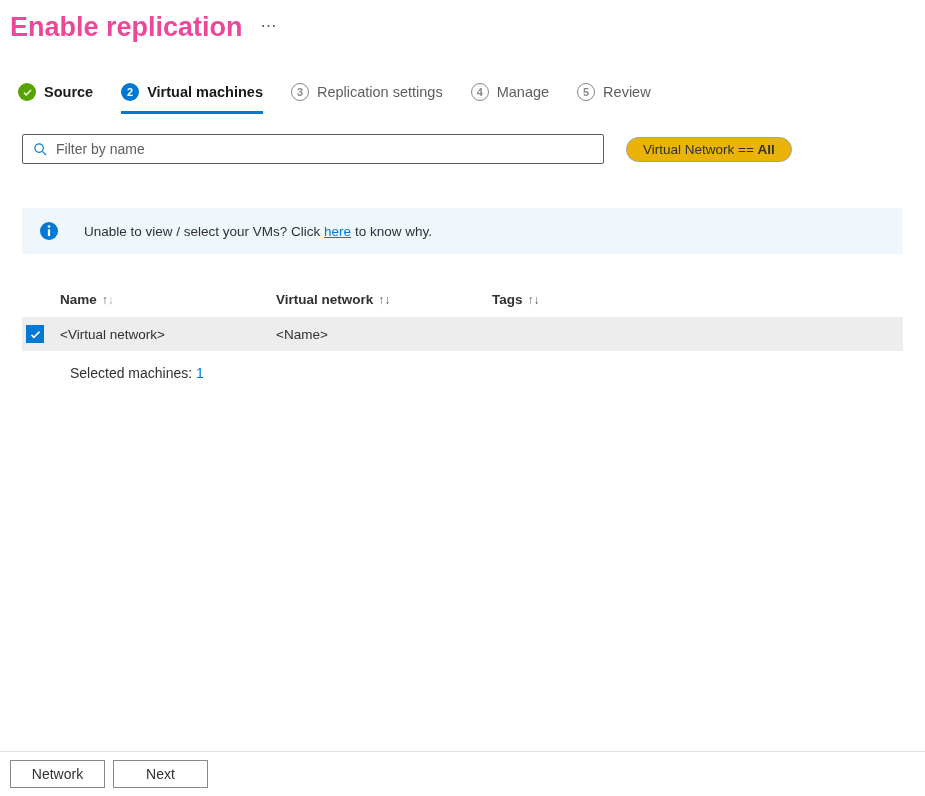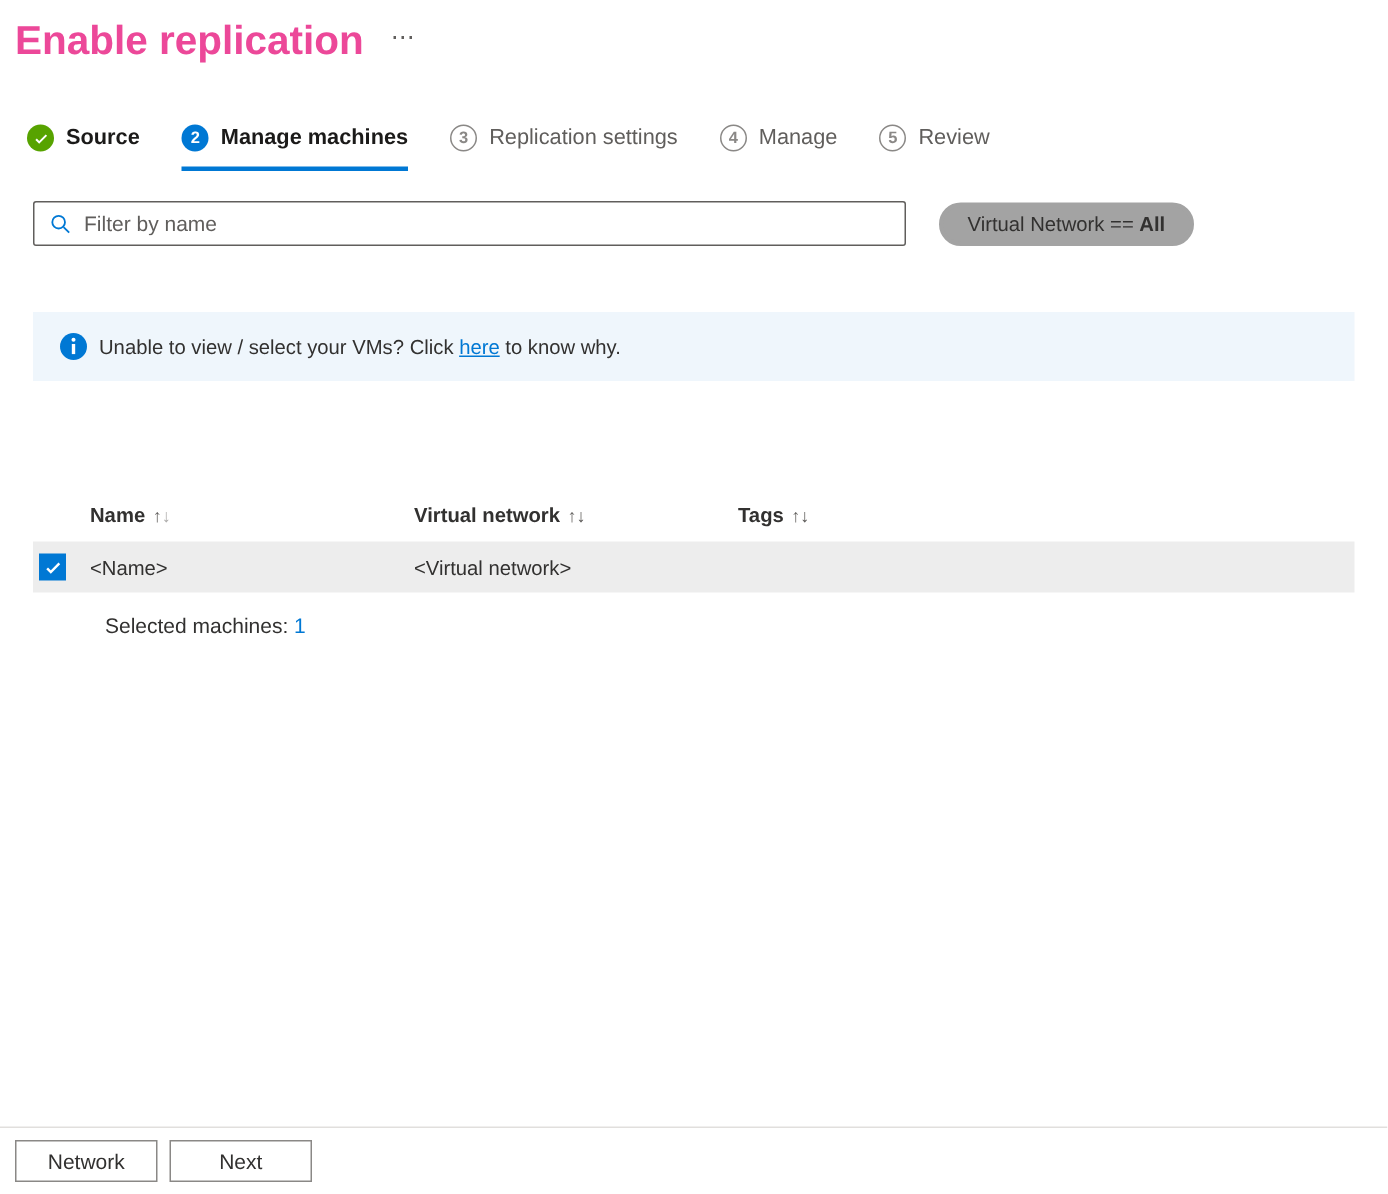--- a/index.html
+++ b/index.html
@@ -98,33 +98,33 @@
     .search-box svg { width: 15px; height: 15px; color: #0078d4; }
     .search-input {
       border: none;
       outline: none;
       font-size: 14px;
       flex: 1;
       color: #323130;
     }
     .search-input::placeholder { color: #605e5c; }
     .filter-pill {
-      background: #a3a3a3;
-      border: 3px solid #a3a3a3;
+      background: #eab308;
+      border: 1px solid #a3a3a3;
       border-radius: 16px;
       padding: 4px 16px;
       font-size: 13.5px;
       color: #323130;
       cursor: pointer;
     }
     .filter-pill .bold { font-weight: 700; }
     .info-banner {
       display: flex;
       align-items: center;
-      gap: 8px;
+      gap: 26px;
       background: #eff6fc;
       padding: 14px 18px;
       margin: 44px 22px 0 22px;
       font-size: 13.5px;
       color: #323130;
     }
     .info-banner svg {
       width: 18px; height: 18px; flex-shrink: 0;
     }
     .info-link {
@@ -145,21 +145,20 @@
       padding: 10px 4px;
       font-size: 13.5px;
       font-weight: 600;
       color: #323130;
     }
     .col-head {
       display: flex;
       align-items: center;
       gap: 5px;
       cursor: pointer;
-      margin-top: 44px;
     }
     .sort-icon {
       color: #605e5c;
       font-size: 12px;
       display: inline-flex;
       gap: 0;
     }
     .table-row {
       background: #ededed;
       padding: 8px 4px;
@@ -215,21 +214,21 @@
   <div class="step completed">
     <span class="step-badge success">
       <svg viewBox="0 0 16 16" fill="none">
           <path d="M3 8.5l3 3 7-7" stroke="#fff" stroke-width="2"></path>
         </svg>
     </span>
     <span class="step-label">Source</span>
   </div>
   <div class="step active">
     <span class="step-badge current">2</span>
-    <span class="step-label">Manage machines</span>
+    <span class="step-label">Virtual machines</span>
   </div>
   <div class="step">
     <span class="step-badge upcoming">3</span>
     <span class="step-label">Replication settings</span>
   </div>
   <div class="step">
     <span class="step-badge upcoming">4</span>
     <span class="step-label">Manage</span>
   </div>
   <div class="step">
@@ -277,22 +276,22 @@
       <span>Tags</span>
       <span class="sort-icon">↑↓</span>
     </div>
   </div>
   <div class="table-row">
     <div class="checkbox">
       <svg viewBox="0 0 16 16">
           <path d="M3 8.5l3 3 7-7" stroke="#fff" stroke-width="2" fill="none"></path>
         </svg>
     </div>
+    <div>&lt;Virtual network&gt;</div>
     <div>&lt;Name&gt;</div>
-    <div>&lt;Virtual network&gt;</div>
     <div></div>
   </div>
 </div>
 
 <div class="selected-line">
   <span>Selected machines: </span><span class="selected-count">1</span>
 </div>
 
 <div class="footer-bar">
   <button class="nav-btn">Network</button>

